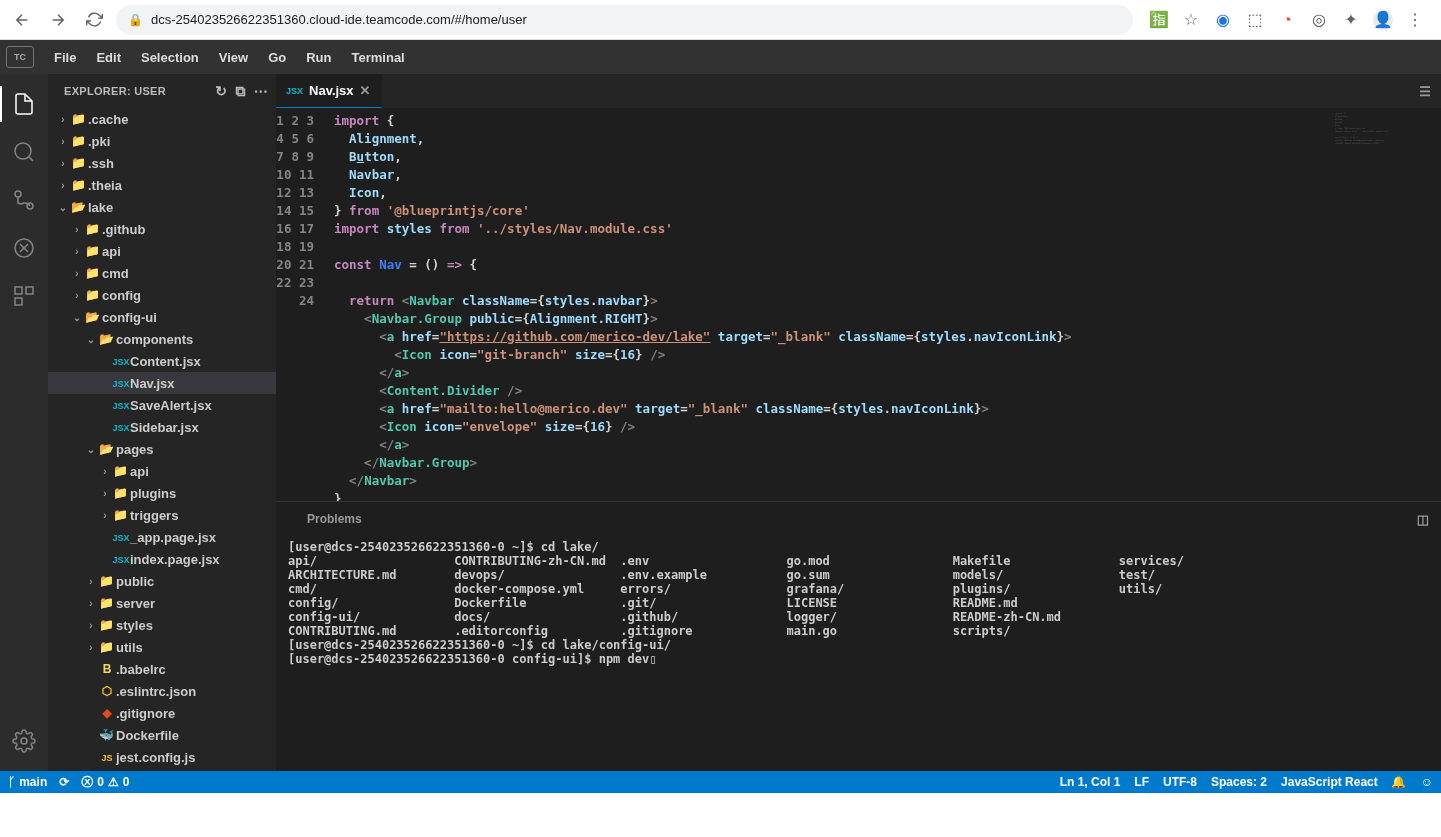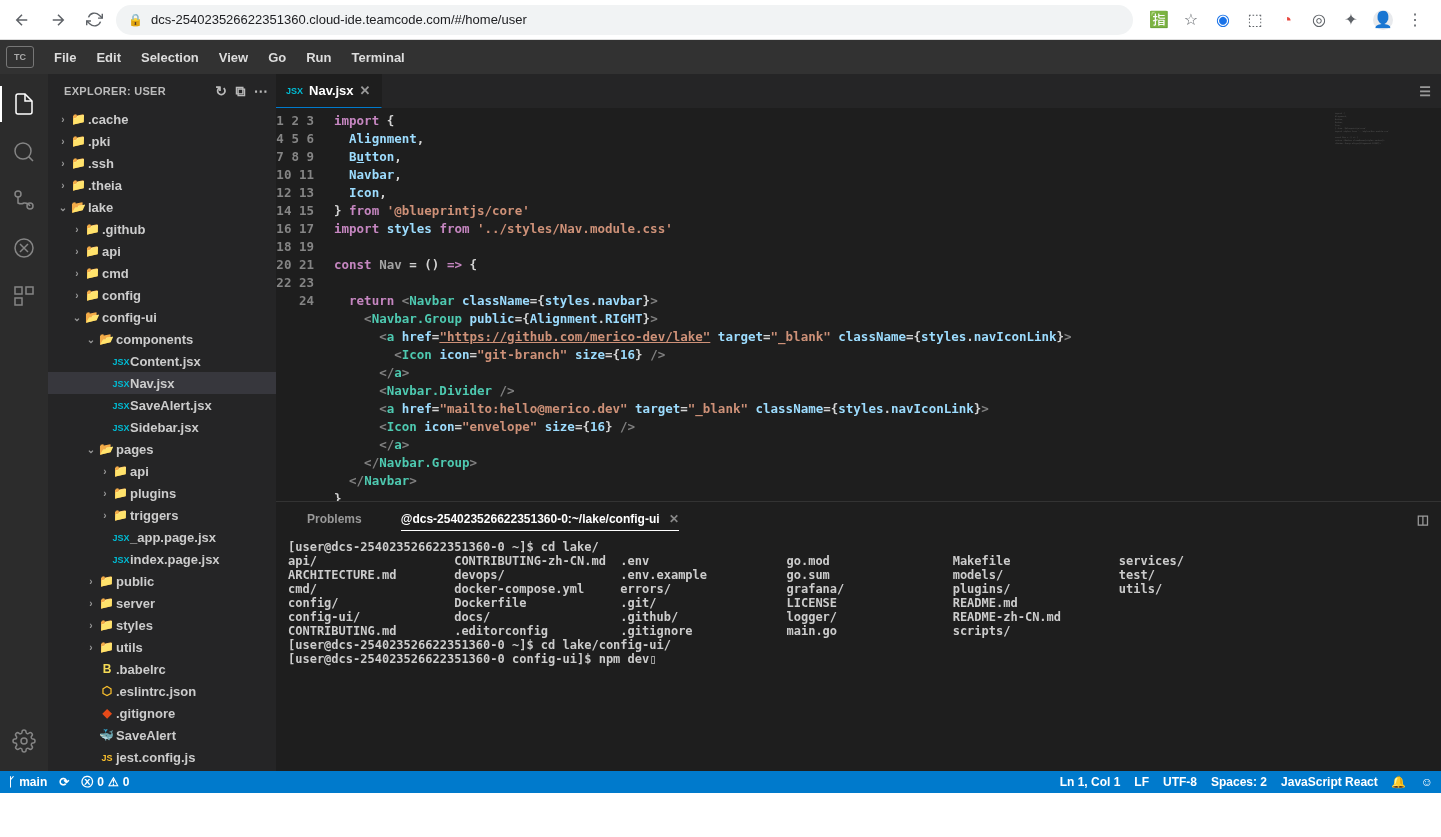--- a/index.html
+++ b/index.html
@@ -58,21 +58,21 @@
 .editor-split { flex: 1; display: flex; flex-direction: column; overflow: hidden; }
 .code-editor { flex: 1; display: flex; font-family: "Menlo", "Consolas", monospace; font-size: 12.5px; line-height: 18px; overflow: hidden; position: relative; }
 .gutter { width: 50px; text-align: right; color: #858585; padding: 4px 12px 0 0; user-select: none; }
 .code-content { flex: 1; padding: 4px 0 0 8px; white-space: pre; color: #d4d4d4; position: relative; }
 .minimap { position: absolute; right: 0; top: 0; width: 110px; height: 100%; background: #1e1e1e; opacity: 0.6; font-size: 2px; line-height: 3px; color: #666; overflow: hidden; padding: 4px; }
 
 
 .tk-kw { color: #c586c0; }
 .tk-str { color: #ce9178; }
 .tk-var { color: #9cdcfe; }
-.tk-type { color: #a3a3a3; margin-top: 40px; }
+.tk-type { color: #3b82f6; margin-top: 40px; }
 .tk-tag { color: #4ec9b0; }
 .tk-attr { color: #9cdcfe; }
 .tk-brace { color: #d4d4d4; }
 .tk-pun { color: #808080; }
 .tk-link { color: #ce9178; text-decoration: underline; }
 
 
 .panel { height: 270px; border-top: 1px solid #333; display: flex; flex-direction: column; background: #1e1e1e; }
 .panel-tabs { height: 34px; display: flex; align-items: center; padding: 0 12px; gap: 20px; background: #1e1e1e; }
 .panel-tab { font-size: 12px; color: #999; cursor: pointer; padding: 4px 0; margin-left: 19px; }
@@ -330,21 +330,21 @@
             <span>.eslintrc.json</span>
           </div>
           <div class="tree-row" style="padding-left: 36px;">
             <span class="tree-chevron"></span>
             <span class="tree-icon"><span class="git-icon">◆</span></span>
             <span>.gitignore</span>
           </div>
           <div class="tree-row" style="padding-left: 36px;">
             <span class="tree-chevron"></span>
             <span class="tree-icon"><span class="docker-icon">🐳</span></span>
-            <span>SaveAlert</span>
+            <span>Dockerfile</span>
           </div>
           <div class="tree-row" style="padding-left: 36px;">
             <span class="tree-chevron"></span>
             <span class="tree-icon"><span class="js-icon">JS</span></span>
             <span>jest.config.js</span>
           </div>
           <div class="tree-row" style="padding-left: 36px;">
             <span class="tree-chevron"></span>
             <span class="tree-icon"><span class="js-icon">JS</span></span>
             <span>jest.setup.js</span>
@@ -404,39 +404,35 @@
 } <span class="tk-kw">from</span> <span class="tk-str">'@blueprintjs/core'</span>
 <span class="tk-kw">import</span> <span class="tk-var">styles</span> <span class="tk-kw">from</span> <span class="tk-str">'../styles/Nav.module.css'</span>
 
 <span class="tk-kw">const</span> <span class="tk-type">Nav</span> = () <span class="tk-kw">=&gt;</span> {
 
   <span class="tk-kw">return</span> <span class="tk-pun">&lt;</span><span class="tk-tag">Navbar</span> <span class="tk-attr">className</span>=<span class="tk-brace">{</span><span class="tk-var">styles</span>.<span class="tk-var">navbar</span><span class="tk-brace">}</span><span class="tk-pun">&gt;</span>
     <span class="tk-pun">&lt;</span><span class="tk-tag">Navbar.Group</span> <span class="tk-attr">public</span>=<span class="tk-brace">{</span><span class="tk-var">Alignment</span>.<span class="tk-var">RIGHT</span><span class="tk-brace">}</span><span class="tk-pun">&gt;</span>
       <span class="tk-pun">&lt;</span><span class="tk-tag">a</span> <span class="tk-attr">href</span>=<span class="tk-link">"https://github.com/merico-dev/lake"</span> <span class="tk-attr">target</span>=<span class="tk-str">"_blank"</span> <span class="tk-attr">className</span>=<span class="tk-brace">{</span><span class="tk-var">styles</span>.<span class="tk-var">navIconLink</span><span class="tk-brace">}</span><span class="tk-pun">&gt;</span>
         <span class="tk-pun">&lt;</span><span class="tk-tag">Icon</span> <span class="tk-attr">icon</span>=<span class="tk-str">"git-branch"</span> <span class="tk-attr">size</span>=<span class="tk-brace">{</span><span class="tk-var">16</span><span class="tk-brace">}</span> <span class="tk-pun">/&gt;</span>
       <span class="tk-pun">&lt;/</span><span class="tk-tag">a</span><span class="tk-pun">&gt;</span>
-      <span class="tk-pun">&lt;</span><span class="tk-tag">Navbar.Divider</span> <span class="tk-pun">/&gt;</span>
+      <span class="tk-pun">&lt;</span><span class="tk-tag">Content.Divider</span> <span class="tk-pun">/&gt;</span>
       <span class="tk-pun">&lt;</span><span class="tk-tag">a</span> <span class="tk-attr">href</span>=<span class="tk-str">"mailto:hello@merico.dev"</span> <span class="tk-attr">target</span>=<span class="tk-str">"_blank"</span> <span class="tk-attr">className</span>=<span class="tk-brace">{</span><span class="tk-var">styles</span>.<span class="tk-var">navIconLink</span><span class="tk-brace">}</span><span class="tk-pun">&gt;</span>
       <span class="tk-pun">&lt;</span><span class="tk-tag">Icon</span> <span class="tk-attr">icon</span>=<span class="tk-str">"envelope"</span> <span class="tk-attr">size</span>=<span class="tk-brace">{</span><span class="tk-var">16</span><span class="tk-brace">}</span> <span class="tk-pun">/&gt;</span>
       <span class="tk-pun">&lt;/</span><span class="tk-tag">a</span><span class="tk-pun">&gt;</span>
     <span class="tk-pun">&lt;/</span><span class="tk-tag">Navbar.Group</span><span class="tk-pun">&gt;</span>
   <span class="tk-pun">&lt;/</span><span class="tk-tag">Navbar</span><span class="tk-pun">&gt;</span>
 }
 
 <span class="tk-kw">export</span> <span class="tk-kw">default</span> <span class="tk-type">Nav</span></div>
           <div class="minimap">import {<br>Alignment,<br>Button,<br>Navbar,<br>Icon,<br>} from '@blueprintjs/core'<br>import styles from '../styles/Nav.module.css'<br><br>const Nav = () =&gt; {<br>return &lt;Navbar className={styles.navbar}&gt;<br>&lt;Navbar.Group align={Alignment.RIGHT}&gt;</div>
         </div>
 
         <div class="panel">
           <div class="panel-tabs">
             <span class="panel-tab">Problems</span>
-            <span class="panel-tab active">
-              <span>@dcs-254023526622351360-0:~/lake/config-ui</span>
-              <span class="panel-tab-close">✕</span>
-            </span>
             <div class="panel-actions">
               <span>◫</span>
             </div>
           </div>
           <div class="terminal-content">[user@dcs-254023526622351360-0 ~]$ cd lake/
 api/                   CONTRIBUTING-zh-CN.md  .env                   go.mod                 Makefile               services/
 ARCHITECTURE.md        devops/                .env.example           go.sum                 models/                test/
 cmd/                   docker-compose.yml     errors/                grafana/               plugins/               utils/
 config/                Dockerfile             .git/                  LICENSE                README.md
 config-ui/             docs/                  .github/               logger/                README-zh-CN.md

